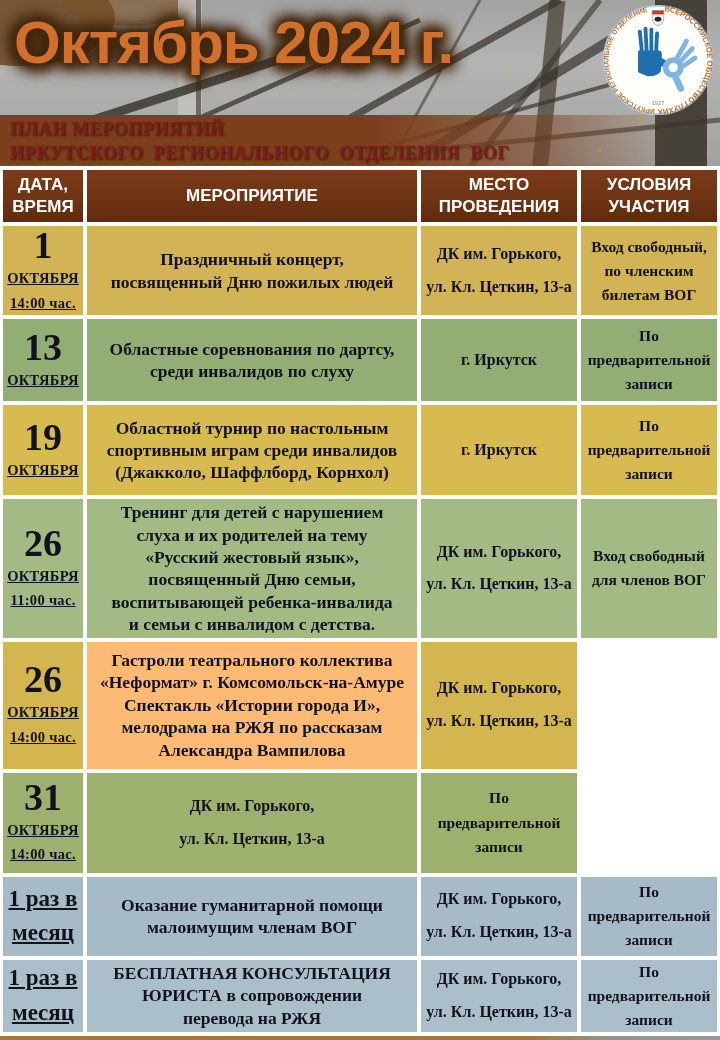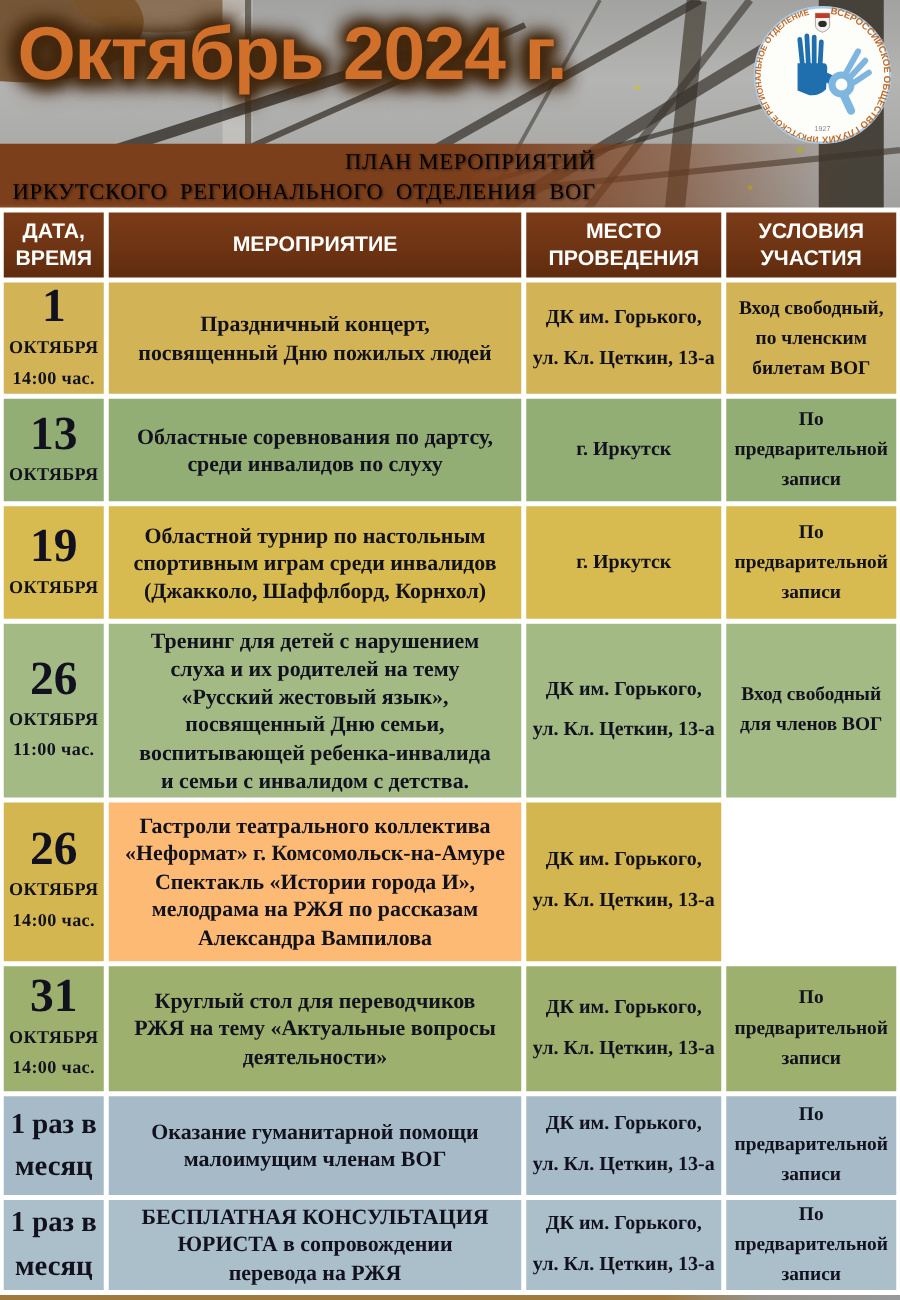--- a/index.html
+++ b/index.html
@@ -28,36 +28,36 @@
     text-shadow:0 0 5px #42280f,0 0 10px #42280f,0 0 16px #46290f,
       3px 5px 12px #42280f,-4px 3px 13px #42280f,5px -3px 14px #42280f,
       -5px -4px 16px #42280f,0 7px 18px #42280f;}
   
   .logo{position:absolute;top:3px;right:5px;width:114px;height:114px;z-index:4;}
   
   .banner-band{position:absolute;top:115px;left:0;width:680px;height:53px;z-index:2;
     background:linear-gradient(90deg,#7c3f1c 0%,#7c3f1c 55%,rgba(124,63,28,.55) 80%,rgba(124,63,28,0) 100%);}
   .banner-band::after{content:"";position:absolute;left:0;bottom:-4px;width:100%;height:8px;
     background:linear-gradient(90deg,#8a4a20,rgba(138,74,32,0));opacity:.7;}
-  .banner{position:absolute;top:118px;left:10px;z-index:3;color:#000000;font-weight:normal;
-    font-size:18px;line-height:1.33;letter-spacing:.6px;text-shadow:1px 1px 2px rgba(40,18,4,.8);text-align:right;}
+  .banner{position:absolute;top:118px;left:10px;z-index:3;color:#7f1d1d;font-weight:bold;
+    font-size:18px;line-height:1.33;letter-spacing:.6px;text-shadow:1px 1px 2px rgba(40,18,4,.8);}
   .banner .l2{word-spacing:5px;}
   
   .table{position:absolute;top:166px;left:0;width:720px;box-sizing:border-box;z-index:5;
     background:#fff;padding:4px 3px;display:flex;flex-direction:column;gap:4px;}
   .trow{display:grid;grid-template-columns:80px 330px 156px 1fr;gap:4px;}
   .cell{display:flex;flex-direction:column;justify-content:center;align-items:center;
     text-align:center;color:#12121f;font-weight:bold;box-sizing:border-box;}
   .thead{min-height:52px;}
   .thead .cell{font-family:"Liberation Sans",sans-serif;font-size:17px;line-height:1.3;
     background:linear-gradient(180deg,#7b3b18 0%,#6e3413 55%,#5f2b0e 100%);color:#fff;}
   .r1{min-height:84px}.r2{min-height:82px}.r3{min-height:90px}.r4{min-height:136px}
   .r5{min-height:127px}.r6{min-height:100px}.r7{min-height:79px}.r8{min-height:68px}
   .day{font-size:38px;line-height:1.05;}
-  .dlines{font-size:14.5px;line-height:1.7;letter-spacing:.3px;white-space:pre-line;}
+  .dlines{font-size:14.5px;line-height:1.7;letter-spacing:.3px;white-space:pre-line;text-decoration:underline;}
   .r7 .dlines,.r8 .dlines{font-size:23px;line-height:1.5;letter-spacing:0;}
   .event{font-size:17.5px;line-height:1.28;white-space:pre-line;padding:2px 6px;}
   .venue{font-size:16px;line-height:2.05;white-space:pre-line;padding:0 4px;}
   .cond{font-size:15.5px;line-height:1.55;white-space:pre-line;padding:0 4px;}
 </style>
 </head>
 <body>
 
 <div class="poster">
 
@@ -217,23 +217,20 @@
       <div class="cell venue" style="background-color: rgb(211, 182, 79);">ДК им. Горького,
 ул. Кл. Цеткин, 13-а</div>
     </div>
 
     <div class="trow r6">
       <div class="cell" style="background-color: rgb(157, 176, 110);">
         <div class="day">31</div>
         <div class="dlines">ОКТЯБРЯ
 14:00 час.</div>
       </div>
-      <div class="cell event" style="background-color: rgb(157, 176, 110);">Круглый стол для переводчиков
-РЖЯ на тему «Актуальные вопросы
-деятельности»</div>
       <div class="cell venue" style="background-color: rgb(157, 176, 110);">ДК им. Горького,
 ул. Кл. Цеткин, 13-а</div>
       <div class="cell cond" style="background-color: rgb(157, 176, 110);">По
 предварительной
 записи</div>
     </div>
 
     <div class="trow r7">
       <div class="cell" style="background-color: rgb(166, 186, 199);">
         <div class="dlines">1 раз в

